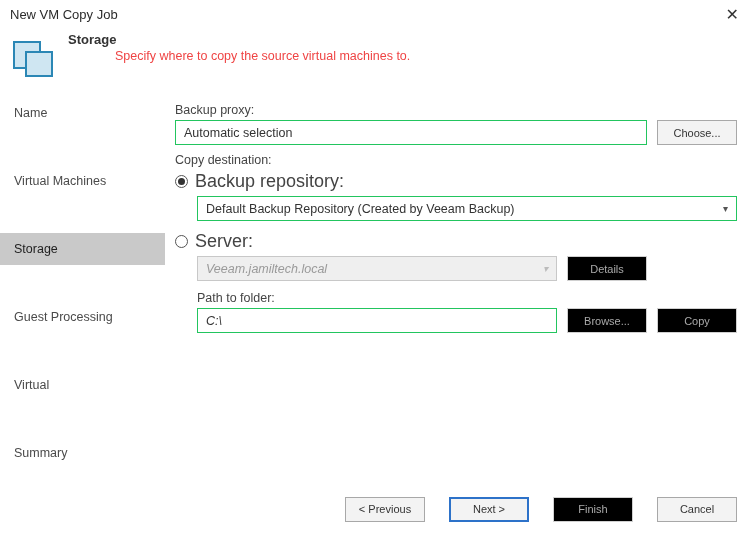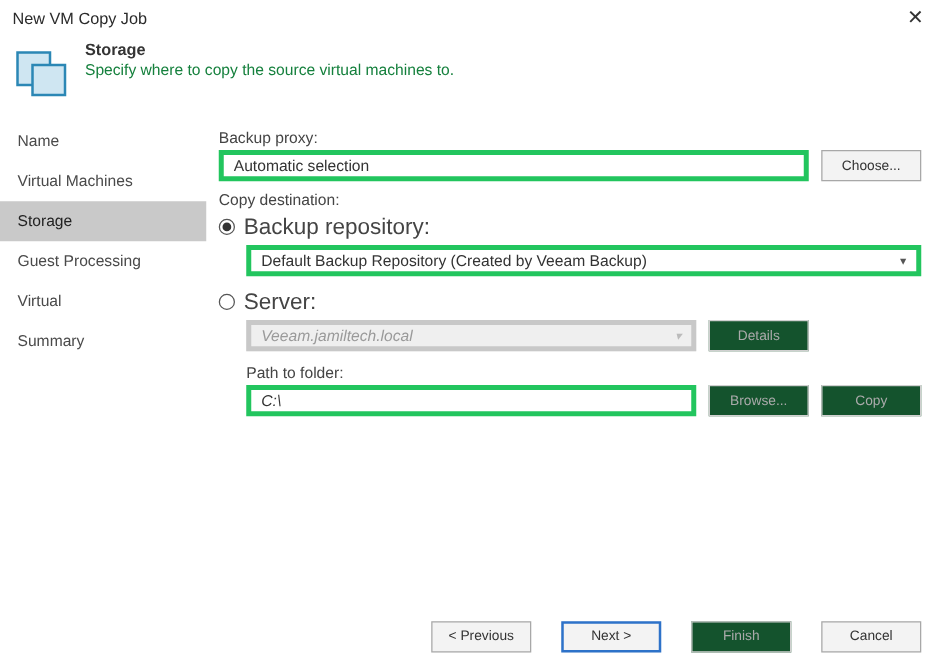--- a/index.html
+++ b/index.html
@@ -41,33 +41,35 @@
     width: 48px; height: 48px;
     margin-right: 10px;
   }
   .header-text .htitle {
     font-weight: 600;
     font-size: 13px;
     color: #333;
   }
   .header-text .hsub {
     font-size: 12.5px;
-    color: #15803d;
+    color: #ef4444;
     margin-top: 2px;
+    margin-left: 47px;
   }
   .body {
     display: flex;
     height: 398px;
     border-top: 1px solid transparent;
   }
   .sidebar {
     width: 178px;
     display: flex;
     flex-direction: column;
     padding: 2px 0 0 0;
+    gap: 36px;
   }
   .sidebar-item {
     padding: 9px 14px;
     font-size: 12.5px;
     color: #4a4a4a;
     cursor: pointer;
   }
   .sidebar-item.active {
     background: #c9c9c9;
     color: #222;
@@ -81,21 +83,21 @@
     font-size: 12.5px;
     color: #444;
     margin-bottom: 3px;
   }
   .row {
     display: flex;
     align-items: center;
     gap: 10px;
   }
   input[type="text"].field, .dropdown, .field-box {
-    border: 4px solid #22c55e;
+    border: 1px solid #22c55e;
     background: #fff;
     padding: 4px 8px;
     height: 25px;
     font-family: inherit;
     font-size: 12.5px;
     color: #333;
   }
   .field.disabled, .dropdown.disabled {
     background: #efefef;
     color: #9a9a9a;
@@ -109,21 +111,21 @@
     border: 1px solid #a8a8a8;
     font-family: inherit;
     font-size: 11px;
     color: #333;
     cursor: pointer;
     padding: 0 10px;
   }
   .btn.disabled {
     color: #aaa;
     border-color: #d0d0d0;
-    background: #14532d;
+    background: #000000;
     cursor: default;
   }
   .btn.primary {
     border: 2px solid #2d72c9;
     background: #f3f3f3;
   }
   .dropdown {
     display: flex;
     align-items: center;
     justify-content: space-between;

